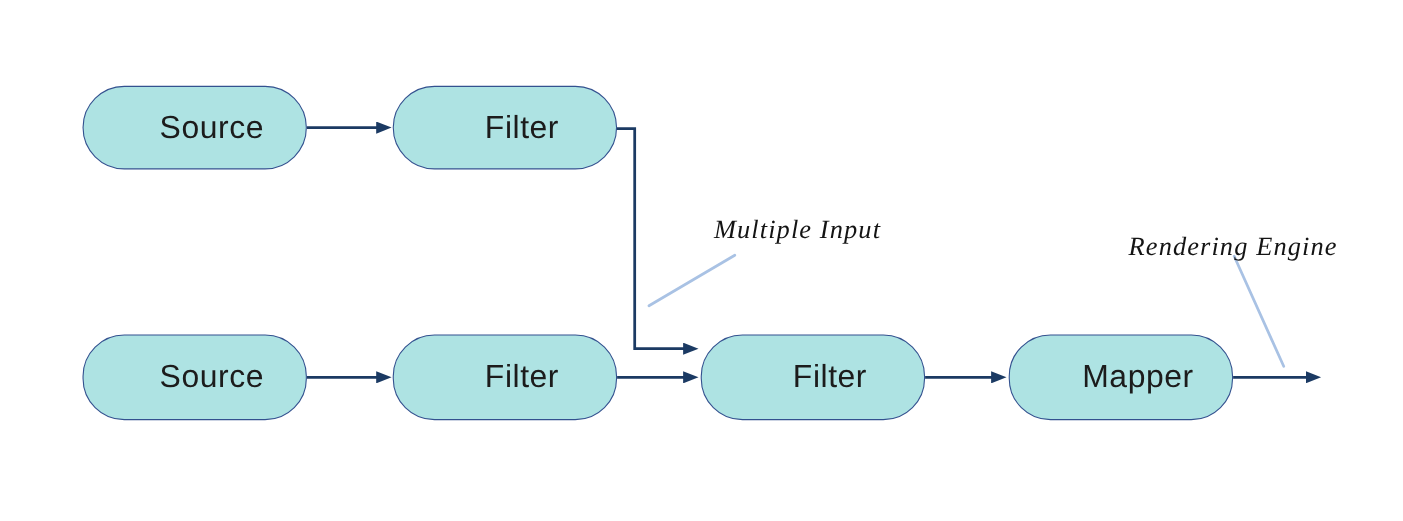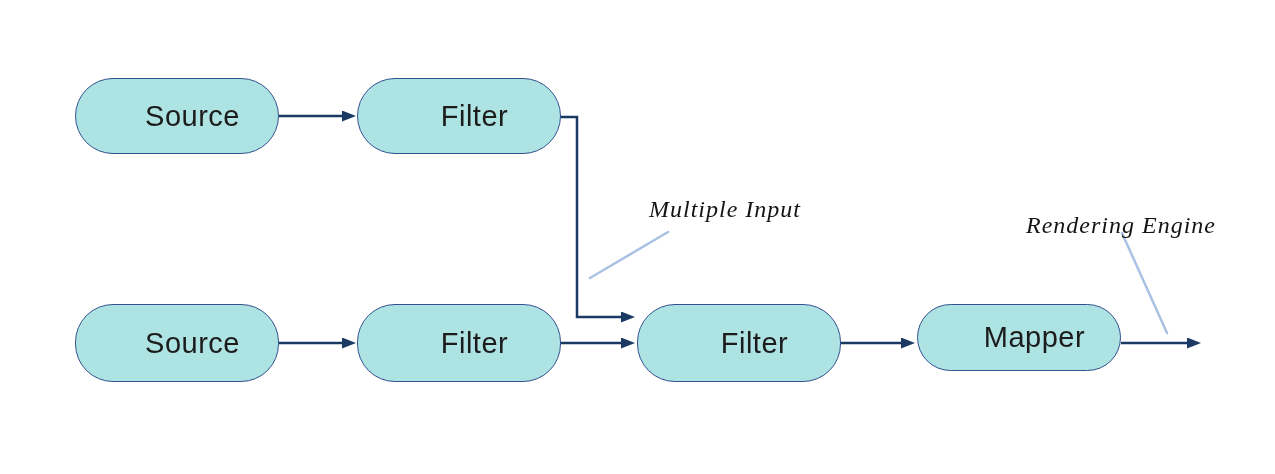--- a/index.html
+++ b/index.html
@@ -105,21 +105,21 @@
   </div>
 
   <div class="node" style="left:357px;top:304px;width:204px;height:78px">
     <span class="node-label">Filter</span>
   </div>
 
   <div class="node" style="left:637px;top:304px;width:204px;height:78px">
     <span class="node-label">Filter</span>
   </div>
 
-  <div class="node" style="left:917px;top:304px;width:204px;height:67px">
+  <div class="node" style="left:917px;top:304px;width:204px;height:78px">
     <span class="node-label">Mapper</span>
   </div>
 
   <div class="annotation" style="left:649px;top:196px">Multiple Input</div>
 
   <div class="annotation" style="left:1026px;top:212px">Rendering Engine</div>
 
 </div>
 
 </body></html>

